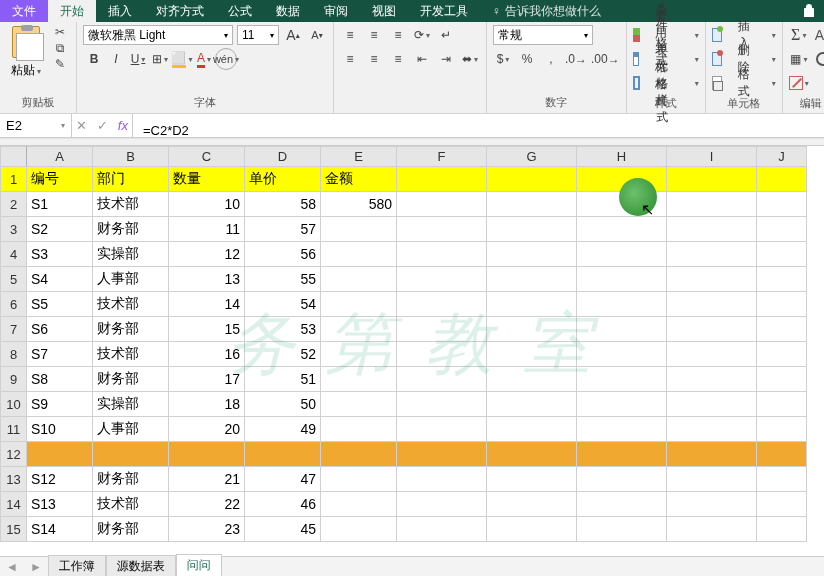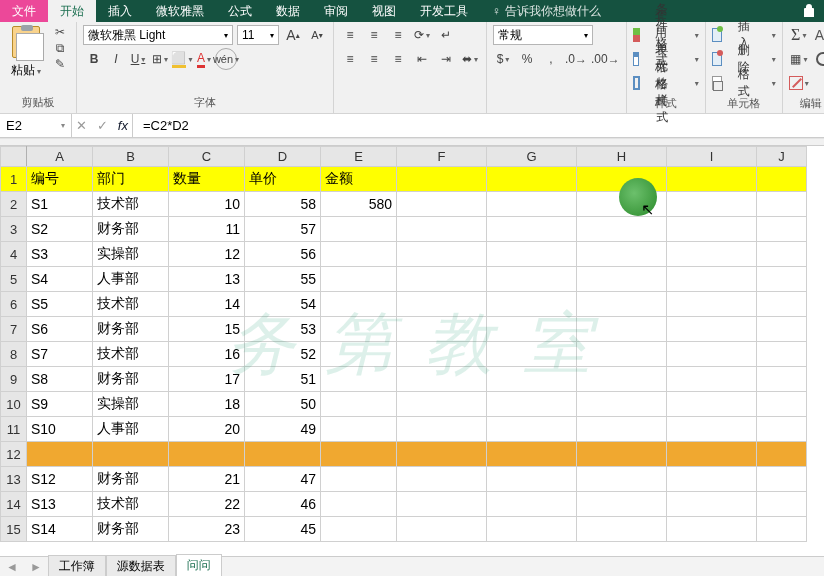--- a/index.html
+++ b/index.html
@@ -1,21 +1,21 @@
 <!DOCTYPE html>
 <html><head>
 <meta charset="utf-8">
 <style>
 * { margin: 0; padding: 0; box-sizing: border-box; font-family: "Microsoft YaHei", sans-serif; }
 body { width: 824px; height: 576px; overflow: hidden; background: #fff; font-size: 12px; }
 
 
 .tabs { display: flex; background: #155240; height: 22px; color: #fff; font-size: 12px; }
 .tab { padding: 3px 12px; cursor: pointer; }
-.tab.file { background: #ec4899; }
+.tab.file { background: #8b5cf6; }
 .tab.active { background: #f1f1f1; color: #1a6e4f; }
 .tab.dev, .tab.tell { }
 .tell { display: flex; align-items: center; gap: 4px; opacity: .85; }
 .top-right { margin-left: auto; padding: 3px 8px; display: flex; align-items: center; }
 
 
 .ribbon { display: flex; background: #f1f1f1; border-bottom: 1px solid #d4d4d4; height: 92px; }
 .group { border-right: 1px solid #d4d4d4; padding: 2px 6px 0 6px; display: flex; flex-direction: column; }
 .group-label { text-align: center; font-size: 11px; color: #555; padding: 2px 0 3px; margin-top: auto; }
 .rows { display: flex; flex-direction: column; gap: 2px; }
@@ -53,22 +53,22 @@
 .magnifier{width:14px;height:14px;border:2px solid #555;border-radius:50%;position:relative;}
 .magnifier::after{content:"";position:absolute;bottom:-6px;right:-6px;width:8px;height:2px;background:#555;transform:rotate(45deg);}
 .numfmt { width: 100px; }
 .wenbox { border:1px solid #aaa; border-radius:50%; width:22px; height:22px; display:flex;align-items:center;justify-content:center; font-size:11px;}
 
 
 .fbar { display: flex; align-items: stretch; height: 24px; border-bottom: 1px solid #ccc; font-size: 13px; background:#fff; }
 .namebox { width: 72px; border-right: 1px solid #ccc; padding: 0 6px; display:flex;align-items:center;justify-content:space-between; }
 .namebox::after { content:"▾"; font-size:8px;color:#888;}
 .fbtns { display:flex; align-items:center; padding:0 4px; gap:10px; color:#999; border-right:1px solid #ccc;}
-.fbtns .on{color:#0f172a;}
-.finput { flex:1; padding:7px 10px; display:flex;align-items:center; }
+.fbtns .on{color:#8b5cf6;}
+.finput { flex:1; padding:16px 10px; display:flex;align-items:center; }
 .gap-line{height:8px;border-top:1px solid #e3e3e3;border-bottom:1px solid #ccc;background:#f1f1f1;}
 
 
 .grid-wrap { position:relative; }
 .watermark { position:absolute; inset:0; pointer-events:none; display:flex; align-items:center; justify-content:center; gap:10px; opacity:.14; font-size:68px; color:#1a9c6e; letter-spacing:6px; z-index:5; font-style:italic; font-weight:500;}
 .grid { border-collapse: collapse; table-layout: fixed; font-size: 14px; }
 .grid th, .grid td { border: 1px solid #d0d0d0; height: 25px; padding: 0 4px; overflow: hidden; white-space: nowrap; }
 .grid .colhdr th { background: #e6e6e6; font-weight: normal; text-align: center; font-size: 13px; height: 20px; color: #333; }
 .grid .rowhdr { background: #e6e6e6; text-align: center; font-size: 13px; width: 26px; color:#333;}
 .grid .colhdr th:first-child { width: 26px; background:#e6e6e6; border-right:1px solid #b0b0b0;}
@@ -85,21 +85,21 @@
 .sh{padding:2px 10px;border:1px solid #ccc;border-bottom:none;background:#eaeaea;margin-top:-1px;}
 .sh.active{background:#fff;color:#1a6e4f;border-bottom:2px solid #1a6e4f;}
 </style>
 </head>
 <body>
 
 <div class="tabs">
   <div class="tab file">文件</div>
   <div class="tab active">开始</div>
   <div class="tab">插入</div>
-  <div class="tab">微软雅黑</div>
+  <div class="tab">对齐方式</div>
   <div class="tab">公式</div>
   <div class="tab">数据</div>
   <div class="tab">审阅</div>
   <div class="tab">视图</div>
   <div class="tab">开发工具</div>
   <div class="tab tell">
     <span>♀</span>
     <span>告诉我你想做什么</span>
   </div>
   <div class="top-right">
@@ -186,20 +186,21 @@
           </div>
       </div>
       <div class="row">
         <span class="btn dd">$</span>
         <span class="btn">%</span>
         <span class="btn">,</span>
         <span class="btn">.0→</span>
         <span class="btn">.00→</span>
       </div>
     </div>
+    <div class="group-label">数字</div>
   </div>
 
   <div class="group">
     <div class="rows">
       <div class="text-item dd">
           <span class="cf-icon"></span>
           <span>条件格式</span>
         </div>
       <div class="text-item dd">
           <span class="tbl-icon"></span>

